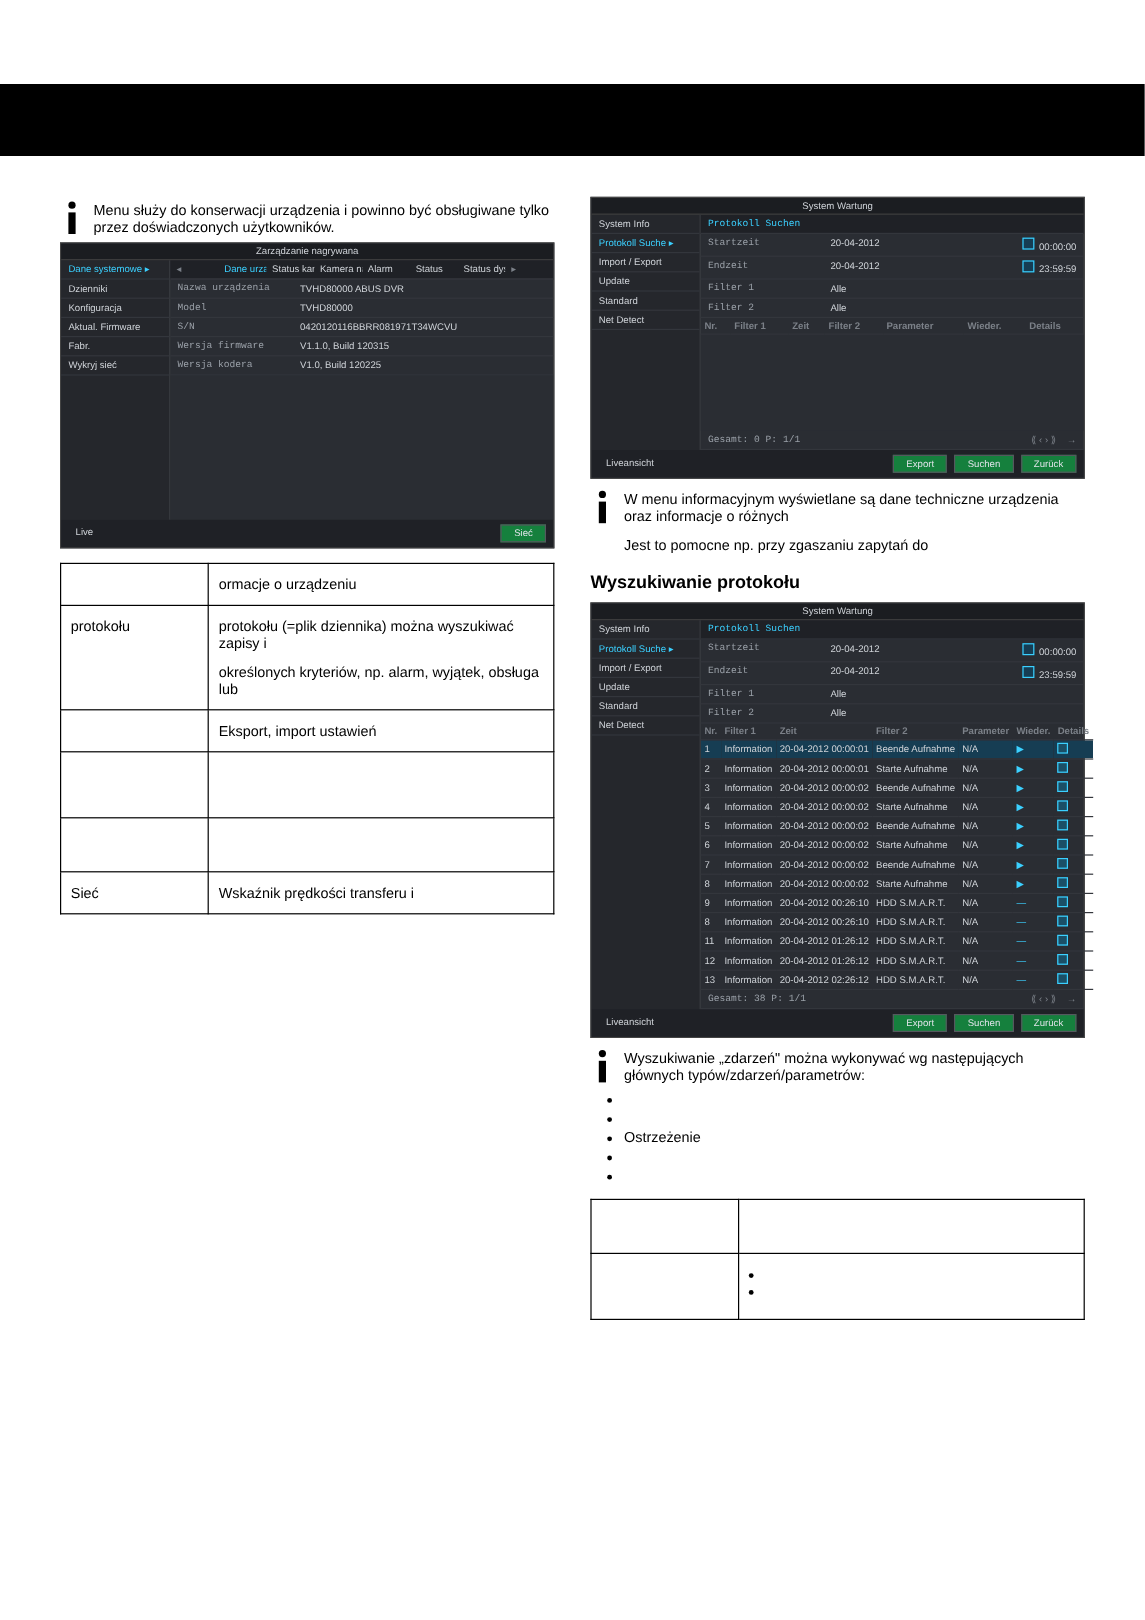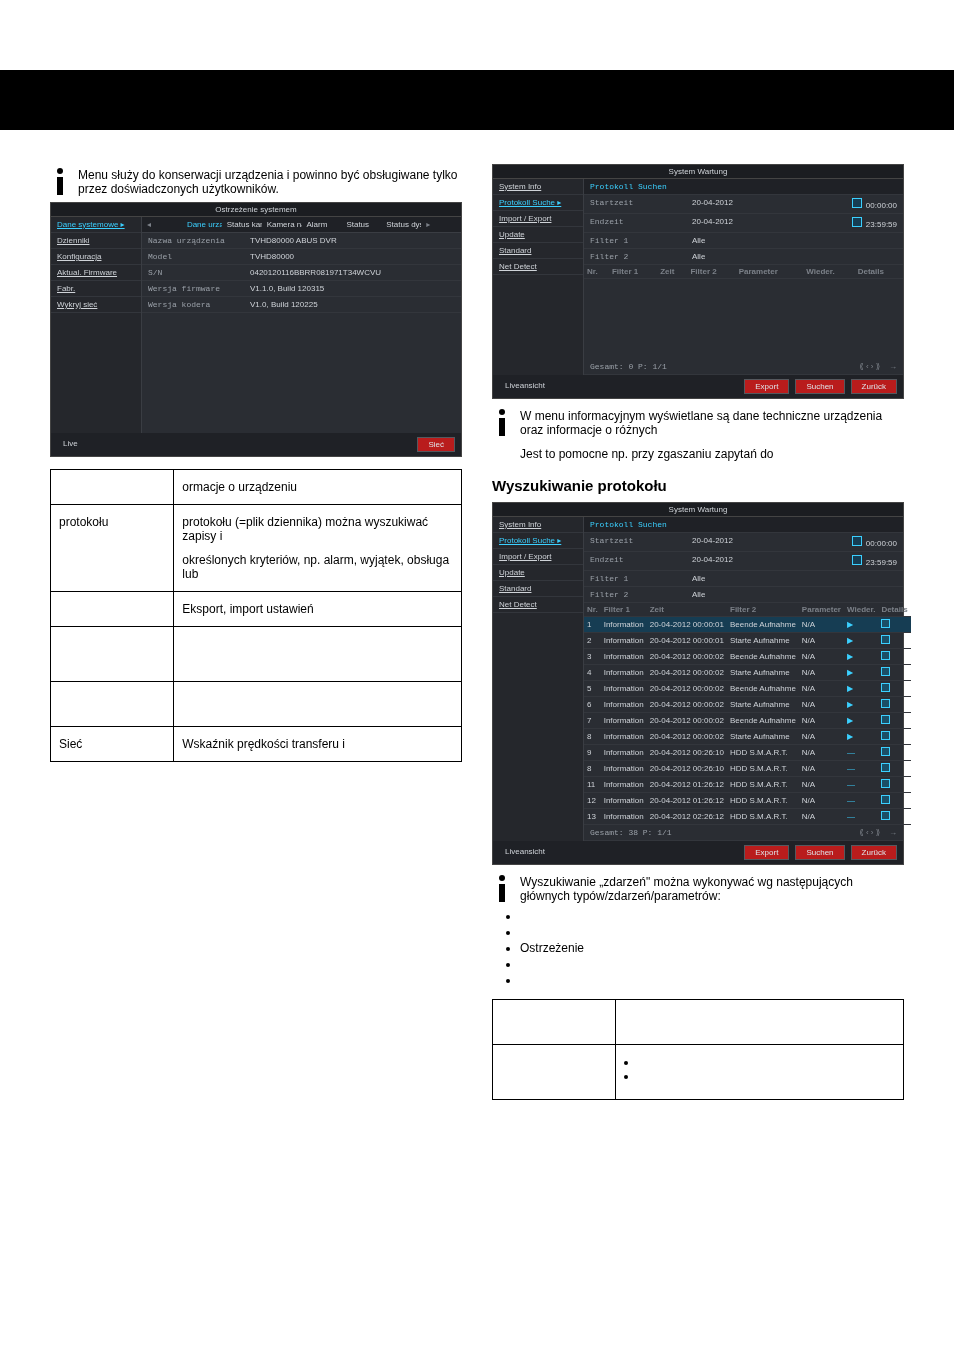--- a/index.html
+++ b/index.html
@@ -17,32 +17,32 @@
   .ot-left{width:30%;}
   .h3{font-size:15px;font-weight:bold;margin:16px 0 8px;}
   ul.bul{margin:4px 0 4px 28px;padding:0;}
   ul.bul li{margin:2px 0;}
   .dot{display:inline-block;width:4px;height:4px;background:#000;border-radius:50%;vertical-align:middle;margin-right:8px;}
   
   .shot{background:#2a2d33;color:#cfd3d8;font-size:8px;border:1px solid #444;margin-top:6px;}
   .shot .titlebar{background:#1b1d21;text-align:center;padding:2px 0;border-bottom:1px solid #444;}
   .shot .body{display:flex;}
   .shot .side{width:90px;background:#25272c;border-right:1px solid #3a3d43;}
-  .shot .side div{padding:3px 6px;border-bottom:1px solid #33363c;text-decoration:underline;}
+  .shot .side div{padding:3px 6px;border-bottom:1px solid #33363c;}
   .shot .side .sel{color:#3bd0ff;}
   .shot .main{flex:1;min-width:0;}
   .shot .toprow{display:flex;background:#1f2126;border-bottom:1px solid #3a3d43;}
   .shot .toprow span{padding:3px 5px;flex:1;white-space:nowrap;overflow:hidden;}
   .shot .toprow .hl{color:#3bd0ff;}
   .shot .kv{display:flex;border-bottom:1px solid #33363c;}
   .shot .kv .k{width:90px;padding:3px 6px;color:#9aa0a8;font-family:Liberation Mono, monospace;}
   .shot .kv .v{flex:1;padding:3px 6px;}
   .shot .filler{height:120px;background:#2a2d33;}
   .shot .foot{display:flex;justify-content:flex-end;gap:6px;padding:4px 6px;background:#1f2126;}
-  .shot .btn{background:#b91c1c;padding:2px 10px;border:1px solid #55585e;color:#dfe3e8;}
+  .shot .btn{background:#15803d;padding:2px 10px;border:1px solid #55585e;color:#dfe3e8;}
   .shot .grey{color:#7b8088;}
   .shot .sq{width:8px;height:8px;background:#163d53;display:inline-block;margin-right:4px;border:1px solid #3bd0ff;}
   .shot table.inner{width:100%;border-collapse:collapse;}
   .shot table.inner td,.shot table.inner th{padding:2px 3px;border-bottom:1px solid #33363c;white-space:nowrap;overflow:hidden;}
   .shot .play{color:#3bd0ff;}
   .shot .chk{display:inline-block;width:7px;height:7px;border:1px solid #3bd0ff;background:#1b4f66;}
 </style>
 </head>
 <body>
 
@@ -51,21 +51,21 @@
 
   <div class="cols">
 
     <div class="col">
       <div class="intro">
         <span class="info-icon"></span>
         <div class="txt">Menu służy do konserwacji urządzenia i powinno być obsługiwane tylko przez doświadczonych użytkowników.</div>
       </div>
 
       <div class="shot" id="shot1">
-          <div class="titlebar">Ostrzeżenie systemem</div>
+          <div class="titlebar">Zarządzanie nagrywana</div>
           <div class="body">
             <div class="side">
               <div class="sel">Dane systemowe ▸</div>
               <div class="">Dzienniki</div>
               <div class="">Konfiguracja</div>
               <div class="">Aktual. Firmware</div>
               <div class="">Fabr.</div>
               <div class="">Wykryj sieć</div>
             </div>
             <div class="main">

